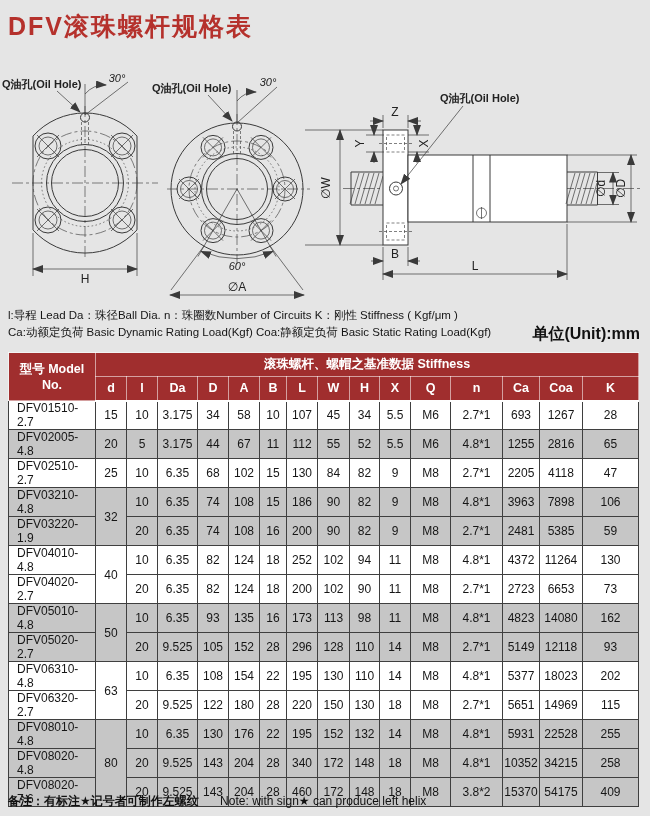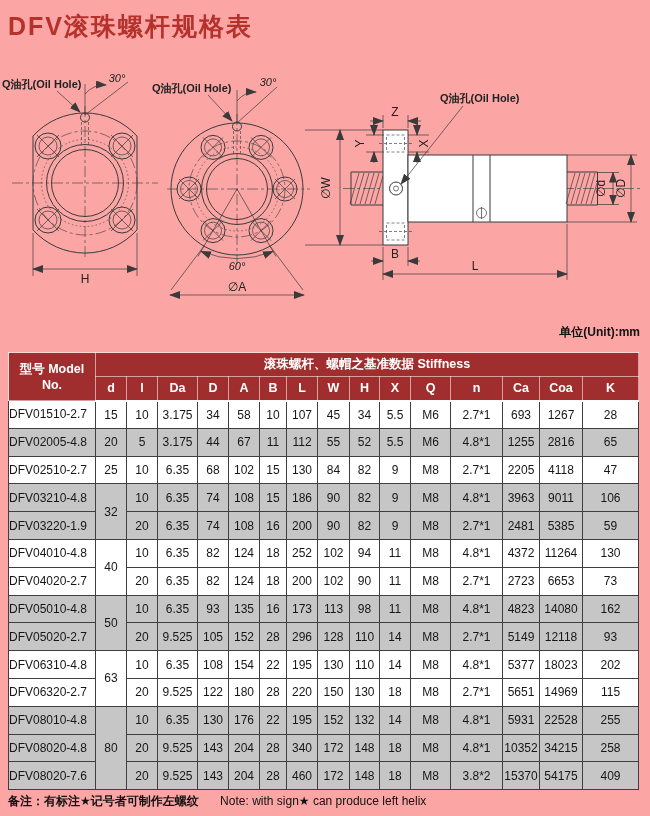--- a/index.html
+++ b/index.html
@@ -1,45 +1,45 @@
 <!DOCTYPE html>
 <html><head>
 <meta charset="utf-8">
 <style>
   html,body{margin:0;padding:0;background:#fff;}
-  #page{position:relative;width:650px;height:816px;background:#fca5a5;overflow:hidden;
+  #page{position:relative;width:650px;height:816px;background:#e5e5e5;overflow:hidden;
         font-family:"Liberation Sans","DejaVu Sans",sans-serif;color:#1a1a1a;}
   .title-zh{position:absolute;left:8px;top:10px;font-size:25px;font-weight:bold;
             color:#b5312c;letter-spacing:2px;}
   .title-en{position:absolute;left:8px;top:40px;font-size:19px;font-weight:600;color:#3a3a3a;}
   #drawings{position:absolute;left:0;top:70px;}
   #drawings text{fill:#222;font-family:"Liberation Sans","DejaVu Sans",sans-serif;}
   .lbl{font-size:11px;font-weight:600;}
   .dimlbl{font-size:12px;font-weight:500;}
   .anglbl{font-size:11px;font-style:italic;}
   .ol{stroke:#3a3a3a;stroke-width:1;fill:none;}
   .thin{stroke:#3a3a3a;stroke-width:0.7;fill:none;}
   .cl{stroke:#4a4a4a;stroke-width:0.7;fill:none;stroke-dasharray:11 3 3 3;}
   .dot{stroke:#4a4a4a;stroke-width:0.7;fill:none;stroke-dasharray:1.6 2.4;}
   .dsh{stroke:#4a4a4a;stroke-width:0.7;fill:none;stroke-dasharray:3 2;}
   .wht{fill:#fff;}
   .legend{position:absolute;left:8px;top:307px;width:634px;font-size:11.5px;
           line-height:17px;color:#151515;font-weight:500;}
-  .unit{position:absolute;right:10px;top:324px;font-size:12px;font-weight:600;color:#111;}
+  .unit{position:absolute;right:10px;top:324px;font-size:16px;font-weight:600;color:#111;}
   table.spec{position:absolute;left:8px;top:352px;width:630px;border-collapse:collapse;
              table-layout:fixed;font-size:12px;}
   table.spec thead th{background:#a02e2e;color:#fff;font-weight:bold;font-size:12.5px;
              border:1px solid rgba(255,255,255,.55);border-bottom-width:1px;padding:0;}
   table.spec thead tr{height:24px;margin-top:16px;}
   table.spec thead tr:last-child th{border-bottom:2.5px solid #fff;}
   table.spec tbody tr{height:27.8px;}
   table.spec tbody td{border:1px solid #3f3f3f;text-align:center;padding:0;
              color:#161616;background:#fff;}
   table.spec tbody tr.shade td{background:#c6c6c6;}
-  table.spec tbody td.model-cell{text-align:left;}
+  table.spec tbody td.model-cell{text-align:left;padding-left:8px;}
   .note{position:absolute;left:8px;top:793px;font-size:12px;color:#111;}
   .note .zh{font-weight:700;}
   .note .en{font-weight:500;margin-left:18px;}
 </style>
 </head>
 <body>
 
 <div id="page">
 
   <div class="title-zh">DFV滚珠螺杆规格表</div>
@@ -248,20 +248,24 @@
       <line class="thin" x1="613" y1="102.5" x2="613" y2="134.5" marker-start="url(#ar)" marker-end="url(#ar)"></line>
       <text class="dimlbl" transform="translate(605,118.5) rotate(-90)" text-anchor="middle">∅d</text>
 
       <line class="thin" x1="567" y1="85" x2="637" y2="85"></line>
       <line class="thin" x1="567" y1="152" x2="637" y2="152"></line>
       <line class="thin" x1="631" y1="85" x2="631" y2="152" marker-start="url(#ar)" marker-end="url(#ar)"></line>
       <text class="dimlbl" transform="translate(625,118.5) rotate(-90)" text-anchor="middle">∅D</text>
     </g>
   </svg>
 
+  <div class="legend">
+    <div>l:导程 Lead   Da：珠径Ball Dia.   n：珠圈数Number of Circuits   K：刚性 Stiffness ( Kgf/μm )</div>
+    <div>Ca:动额定负荷 Basic Dynamic Rating Load(Kgf)   Coa:静额定负荷 Basic Static Rating Load(Kgf)</div>
+  </div>
   <div class="unit">单位(Unit):mm</div>
 
   <table class="spec">
     <colgroup>
       <col style="width:87px">
         <col style="width:31px">
         <col style="width:31px">
       <col style="width:40px">
         <col style="width:31px">
         <col style="width:31px">
@@ -362,21 +366,21 @@
           <td>74</td>
           <td>108</td>
           <td>15</td>
           <td>186</td>
           <td>90</td>
           <td>82</td>
           <td>9</td>
           <td>M8</td>
           <td>4.8*1</td>
           <td>3963</td>
-          <td>9011</td>
+          <td>7898</td>
           <td>106</td>
         </tr>
         <tr class="shade">
           <td class="model-cell">DFV03220-1.9</td>
           <td>20</td>
           <td>6.35</td>
           <td>74</td>
           <td>108</td>
           <td>16</td>
           <td>200</td>

